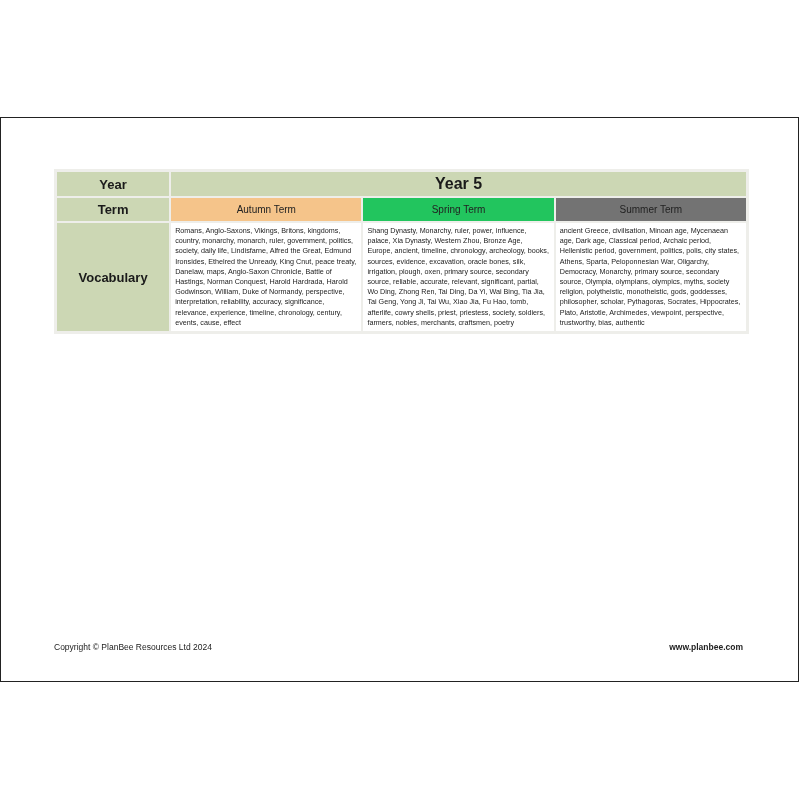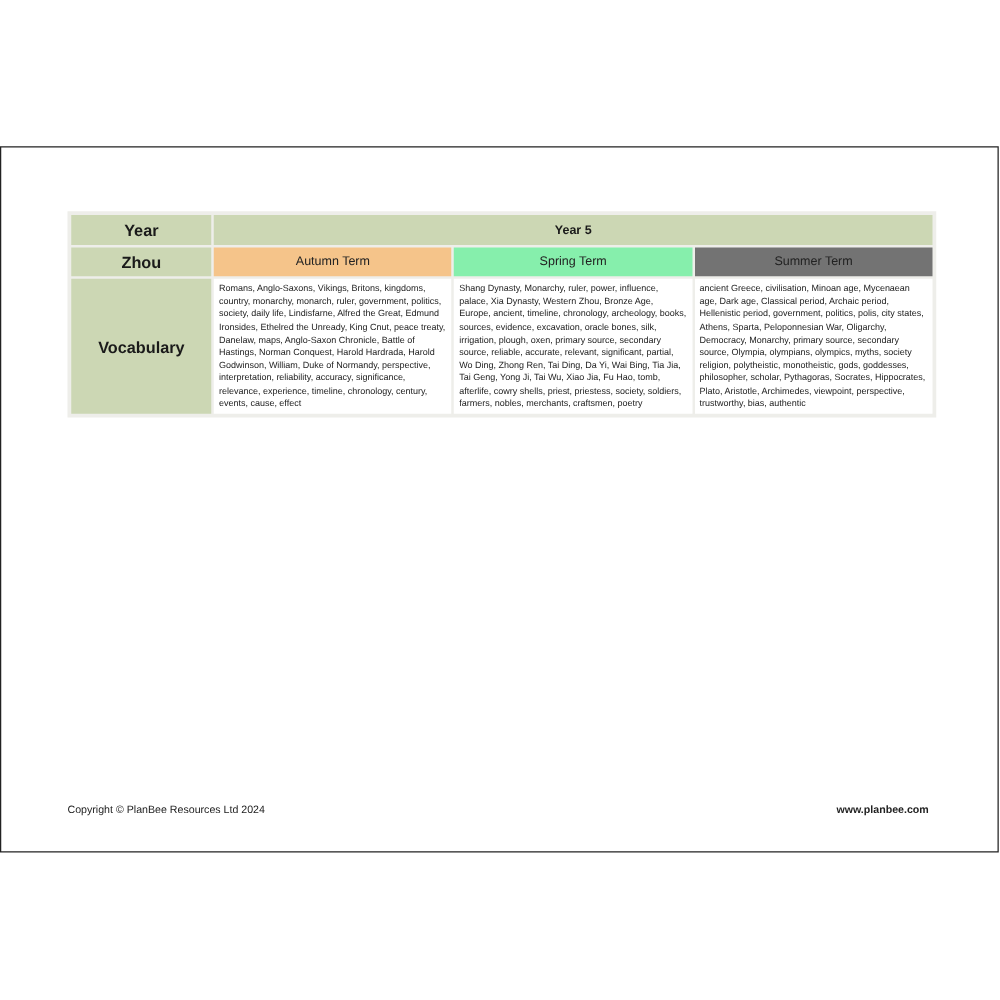--- a/index.html
+++ b/index.html
@@ -42,21 +42,21 @@
     }
     .label-cell {
       background: #ccd7b4;
       font-weight: bold;
       font-size: 13px;
       color: #1a1a1a;
     }
     .head-cell {
       background: #ccd7b4;
       font-weight: bold;
-      font-size: 10px;
+      font-size: 16px;
       color: #1a1a1a;
     }
     .row-year td { height: 24px; }
     .row-sow td { height: 24px; }
     .row-term td { height: 23px; }
     .term-cell {
       font-size: 10px;
       font-weight: normal;
       color: #222222;
     }
@@ -98,23 +98,23 @@
         <col style="width:190px">
         <col style="width:190px">
         <col style="width:190px">
       </colgroup>
       <tbody>
           <tr class="row-year">
         <td class="label-cell">Year</td>
         <td class="head-cell" colspan="3">Year 5</td>
       </tr>
       <tr class="row-term">
-        <td class="label-cell">Zhou</td>
+        <td class="label-cell">Term</td>
         <td class="term-cell" style="background:#f5c48a">Autumn Term</td>
-        <td class="term-cell" style="background:#86efac">Spring Term</td>
+        <td class="term-cell" style="background:#22c55e">Spring Term</td>
         <td class="term-cell" style="background:#737373">Summer Term</td>
       </tr>
       <tr class="row-vocab">
         <td class="label-cell">Vocabulary</td>
         <td class="vocab-cell">Romans, Anglo-Saxons, Vikings, Britons, kingdoms, country, monarchy, monarch, ruler, government, politics, society, daily life, Lindisfarne, Alfred the Great, Edmund Ironsides, Ethelred the Unready, King Cnut, peace treaty, Danelaw, maps, Anglo-Saxon Chronicle, Battle of Hastings, Norman Conquest, Harold Hardrada, Harold Godwinson, William, Duke of Normandy, perspective, interpretation, reliability, accuracy, significance, relevance, experience, timeline, chronology, century, events, cause, effect</td>
         <td class="vocab-cell">Shang Dynasty, Monarchy, ruler, power, influence, palace, Xia Dynasty, Western Zhou, Bronze Age, Europe, ancient, timeline, chronology, archeology, books, sources, evidence, excavation, oracle bones, silk, irrigation, plough, oxen, primary source, secondary source,  reliable, accurate, relevant, significant, partial, Wo Ding, Zhong Ren, Tai Ding, Da Yi, Wai Bing, Tia Jia, Tai Geng, Yong Ji, Tai Wu, Xiao Jia, Fu Hao, tomb, afterlife, cowry shells, priest, priestess, society, soldiers, farmers, nobles, merchants, craftsmen, poetry</td>
         <td class="vocab-cell">ancient Greece, civilisation, Minoan age, Mycenaean age, Dark age, Classical period, Archaic period, Hellenistic period, government, politics, polis, city states, Athens, Sparta, Peloponnesian War, Oligarchy, Democracy, Monarchy, primary source, secondary source, Olympia, olympians, olympics, myths, society religion, polytheistic, monotheistic, gods, goddesses, philosopher, scholar, Pythagoras, Socrates, Hippocrates, Plato, Aristotle, Archimedes, viewpoint, perspective, trustworthy, bias, authentic</td>
       </tr>
     </tbody>
       </table>

